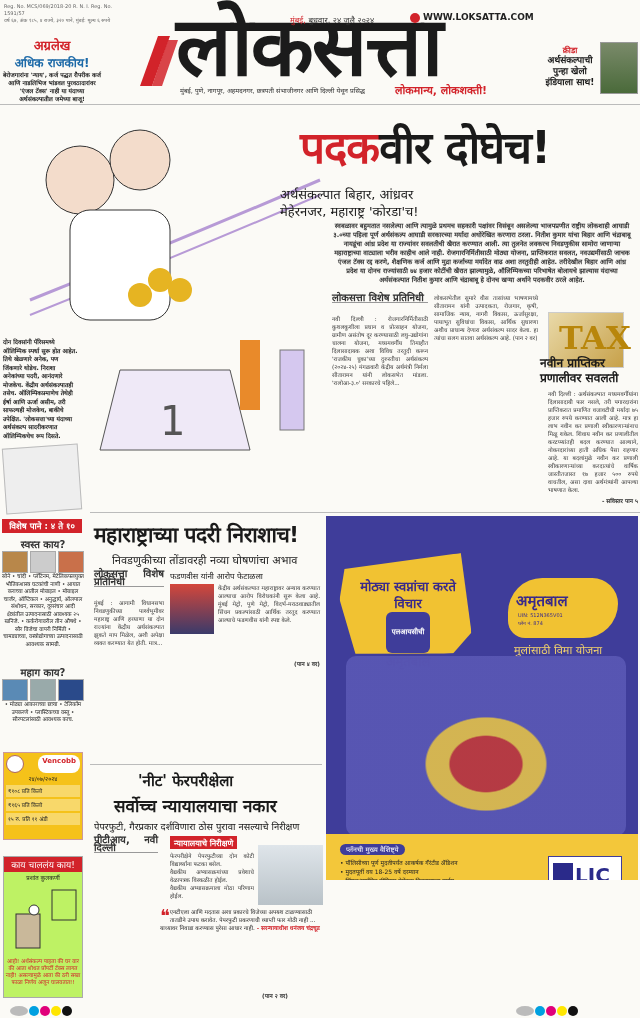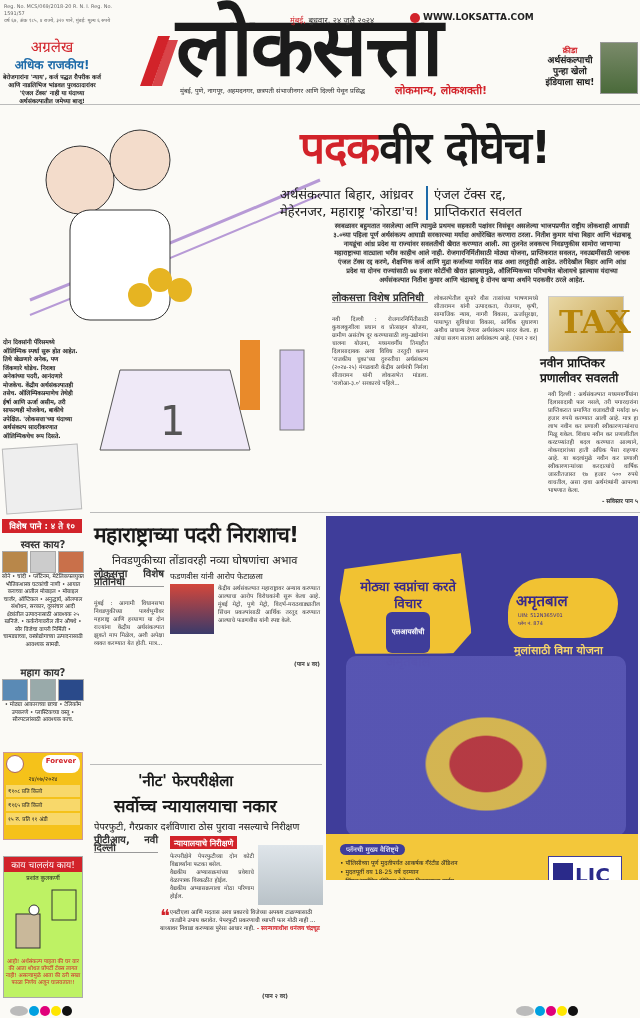--- a/index.html
+++ b/index.html
@@ -1,20 +1,20 @@
 <!DOCTYPE html>
 <html><head>
 <meta charset="utf-8">
 <style>
   * { box-sizing: border-box; margin: 0; padding: 0; }
   body { width: 640px; height: 1018px; background: #fbfaf6; font-family: "DejaVu Sans", sans-serif; color: #1a1a1a; position: relative; overflow: hidden; }
   .abs { position: absolute; }
   .reg { left: 4px; top: 3px; font-size: 5px; color: #666; line-height: 7px; width: 110px; }
   .agralekh { left: 2px; top: 36px; width: 100px; text-align: center; }
-  .agralekh .kicker { color: #d2232a; font-size: 15px; font-weight: normal; }
+  .agralekh .kicker { color: #d2232a; font-size: 13px; font-weight: bold; }
   .agralekh .title { color: #1d6aa8; font-size: 12px; font-weight: bold; }
   .agralekh .body { font-size: 6px; line-height: 8px; font-weight: bold; }
   .masthead { left: 140px; top: 6px; width: 420px; height: 90px; }
   .logo-stripes { position: absolute; left: 0; top: 30px; width: 40px; height: 50px; }
   .logo-text { position: absolute; left: 36px; top: -10px; font-size: 82px; font-weight: bold; color: #1b1b1b; font-family: "DejaVu Serif", serif; letter-spacing: -2px; line-height: 100px; }
   .dateline { position: absolute; left: 150px; top: 8px; font-size: 8px; color: #333; }
   .dateline .city { color: #d2232a; }
   .web { position: absolute; left: 270px; top: 6px; font-size: 9px; font-weight: bold; color: #222; }
   .web .dot { display: inline-block; width: 10px; height: 10px; border-radius: 50%; background: #d2232a; vertical-align: middle; margin-right: 3px; }
   .editions { position: absolute; left: 40px; top: 80px; font-size: 6.5px; color: #333; }
@@ -27,21 +27,21 @@
   .headline { left: 300px; top: 120px; font-size: 44px; font-weight: bold; font-family: "DejaVu Sans", sans-serif; letter-spacing: -1px; line-height: 56px; }
   .headline .red { color: #d2232a; }
   .subheads { left: 276px; top: 186px; width: 364px; display: flex; }
   .subheads .sh { font-size: 13px; line-height: 17px; padding: 0 6px; border-left: 2px solid #1d6aa8; }
   .subheads .sh:first-child { border-left: none; padding-left: 4px; }
   .lede { left: 332px; top: 222px; width: 300px; font-size: 6.5px; line-height: 9px; text-align: center; font-weight: bold; color: #333; }
   .cartoon { left: 20px; top: 120px; width: 320px; height: 360px; }
   .sidebar-text { left: 3px; top: 338px; width: 75px; font-size: 6px; line-height: 8.5px; font-weight: bold; }
   .col { font-size: 5.8px; line-height: 8px; color: #333; text-align: justify; }
   .byline { font-size: 10px; font-weight: bold; border-bottom: 1px solid #999; padding-bottom: 0; margin-bottom: 12px; }
-  .tax-img { left: 548px; top: 296px; width: 76px; height: 56px; background: linear-gradient(135deg,#e9d9a8,#c7a14a); border: 1px solid #ccc; }
+  .tax-img { left: 548px; top: 312px; width: 76px; height: 56px; background: linear-gradient(135deg,#e9d9a8,#c7a14a); border: 1px solid #ccc; }
   .tax-img span { position: absolute; left: 10px; top: 6px; font-size: 32px; font-weight: bold; color: #b8860b; font-family: "DejaVu Serif", serif; }
   .tax-head { left: 540px; top: 356px; width: 92px; font-size: 12px; font-weight: bold; line-height: 15px; }
   .tax-body { left: 548px; top: 390px; width: 90px; }
   .vishesh { left: 2px; top: 519px; width: 80px; height: 14px; background: #d2232a; color: #fff; font-size: 8.5px; text-align: center; font-weight: bold; line-height: 14px; }
   .box-title { font-size: 10px; text-align: center; color: #333; font-weight: bold; }
   .thumbs { display: flex; gap: 2px; }
   .thumbs div { flex: 1; height: 22px; border: 1px solid #aaa; }
   .small-list { font-size: 5.5px; line-height: 7.5px; text-align: center; color: #222; }
   .ad-small { left: 3px; top: 752px; width: 80px; height: 88px; background: #f5c21a; border: 1px solid #c99; }
   .kay { left: 3px; top: 856px; width: 80px; height: 142px; border: 1px solid #aaa; background: #bef264; }
@@ -52,21 +52,21 @@
   .neet-head { left: 114px; top: 794px; font-size: 17px; font-weight: bold; }
   .neet-sub { left: 94px; top: 820px; width: 230px; font-size: 9.5px; }
   .nyay { left: 170px; top: 836px; background: #d2232a; color: #fff; font-size: 8px; padding: 1px 4px; font-weight: bold; }
   .court-img { left: 258px; top: 845px; width: 65px; height: 60px; background: linear-gradient(#dfe5ea,#b9c2c8); }
   .quote { left: 160px; top: 908px; width: 162px; font-size: 5.8px; line-height: 8px; color: #222; }
   .lic-ad { left: 326px; top: 516px; width: 312px; height: 364px; background: #3f3d9a; overflow: hidden; }
   .lic-ad .sign { position: absolute; left: 14px; top: 40px; width: 130px; height: 100px; background: #f1c232; transform: rotate(-3deg); clip-path: polygon(5% 10%, 95% 0, 100% 80%, 85% 100%, 10% 95%, 0 40%); }
   .lic-ad .sign-t { position: absolute; left: 22px; top: 62px; width: 120px; text-align: center; color: #3a2a8a; font-weight: bold; font-size: 13px; line-height: 17px; }
   .lic-ad .blob { position: absolute; left: 182px; top: 62px; width: 110px; height: 60px; background: #f1c232; border-radius: 40px 30px 40px 20px; }
   .lic-ad .blob-t { position: absolute; left: 190px; top: 74px; color: #3a2a8a; font-weight: bold; font-size: 15px; }
-  .lic-ad .mul { position: absolute; left: 188px; top: 126px; color: #f6d56b; font-size: 11px; font-weight: bold; }
+  .lic-ad .mul { position: absolute; left: 188px; top: 126px; color: #f6d56b; font-size: 11px; font-weight: normal; }
   .lic-ad .kids { position: absolute; left: 20px; top: 140px; width: 280px; height: 180px; background: radial-gradient(ellipse at 50% 60%, #c23a3a 0 18%, #e4c24a 19% 30%, #5a58b5 31% 100%); opacity: .9; border-radius: 10px; }
   .lic-ad .yellow { position: absolute; left: 0; top: 318px; width: 312px; height: 110px; background: #f3c73a; }
   .lic-ad .feat-title { position: absolute; left: 14px; top: 328px; background: #3f3d9a; color: #fff; font-size: 7px; padding: 1px 6px; border-radius: 6px; }
   .lic-ad .feats { position: absolute; left: 14px; top: 342px; font-size: 6px; line-height: 9px; color: #222; }
   .lic-ad .online { position: absolute; left: 14px; top: 376px; background: #3f3d9a; color: #fff; font-size: 7px; padding: 2px 10px; border-radius: 8px; }
   .lic-ad .lic-logo { position: absolute; left: 222px; top: 340px; width: 74px; height: 56px; background: #fff; border: 1px solid #3f3d9a; }
   .lic-ad .lic-logo span { position: absolute; left: 26px; top: 6px; font-size: 20px; font-weight: bold; color: #2a2a8a; }
   .lic-ad .lic-logo i { position: absolute; left: 4px; top: 6px; width: 20px; height: 22px; background: #2a2a8a; }
   .lic-ad .footer { position: absolute; left: 0; top: 428px; width: 312px; height: 62px; background: #3b3a8e; }
   .lic-ad .phone { position: absolute; left: 228px; top: 450px; color: #fff; font-size: 9px; font-weight: normal; margin-left: 24px; }
@@ -121,21 +121,20 @@
   <rect x="220" y="220" width="20" height="70" fill="#e98a2a"></rect>
   <rect x="260" y="230" width="24" height="80" fill="#d5c8ef" stroke="#777"></rect>
 </svg>
 
 <div class="abs headline">
   <span class="red">पदक</span><span>वीर दोघेच!</span>
 </div>
 
 <div class="abs subheads">
   <div class="sh" style="width:150px">अर्थसंकल्पात बिहार, आंध्रवर मेहेरनजर, महाराष्ट्र 'कोरडा'च!</div>
-  <div class="sh" style="width:112px">एंजल टॅक्स रद्द, प्राप्तिकरात सवलत</div>
 </div>
 
 <div class="abs lede">स्वबळावर बहुमतात नसलेल्या आणि त्यामुळे प्रथमच सहकारी पक्षांवर विसंबून असलेल्या भाजपप्रणीत राष्ट्रीय लोकशाही आघाडी ३.०च्या पहिला पूर्ण अर्थसंकल्प आघाडी सरकारच्या मर्यादा अधोरेखित करणारा ठरला. नितीश कुमार यांचा बिहार आणि चंद्राबाबू नायडूंचा आंध्र प्रदेश या राज्यांवर सवलतीची खैरात करण्यात आली. त्या तुलनेत लवकरच निवडणुकीस सामोरा जाणाऱ्या महाराष्ट्राच्या वाट्याला भरीव काहीच आले नाही. रोजगारनिर्मितीसाठी मोठ्या योजना, प्राप्तिकरात सवलत, नवउद्यमींसाठी जाचक एंजल टॅक्स रद्द करणे, शैक्षणिक कर्ज आणि मुद्रा कर्जाच्या मर्यादेत वाढ अशा तरतुदीही आहेत. तरीदेखील बिहार आणि आंध्र प्रदेश या दोनच राज्यांसाठी ७४ हजार कोटींची खैरात झाल्यामुळे, ऑलिम्पिकच्या परिभाषेत बोलायचे झाल्यास यंदाच्या अर्थसंकल्पात नितीश कुमार आणि चंद्राबाबू हे दोनच खऱ्या अर्थाने पदकवीर ठरले आहेत.</div>
 
 <div class="abs sidebar-text">दोन दिवसांनी पॅरिसमध्ये ऑलिम्पिक स्पर्धा सुरू होत आहेत. तिथे खेळणारे अनेक, पण जिंकणारे थोडेच. निराशा अनेकांच्या पदरी, आनंदणारे मोजकेच. केंद्रीय अर्थसंकल्पातही तसेच. ऑलिम्पिकप्रमाणेच तेथेही ईर्षा आणि ऊर्जा असीम, तरी साफल्यही मोजकेच, बाकीचे उपेक्षित. 'लोकसत्ता'च्या यंदाच्या अर्थसंकल्प सादरीकरणात ऑलिम्पिकचेच रूप दिसते.</div>
 
 <div class="abs" style="left:4px;top:446px;width:76px;height:66px;background:#eee;border:1px solid #bbb;transform:rotate(-4deg)"></div>
 
 <div class="abs col" style="left:332px;top:294px;width:96px">
   <div class="byline">लोकसत्ता विशेष प्रतिनिधी</div>
@@ -169,21 +168,21 @@
   <div class="thumbs">
       <div style="background:#5a8ab5"></div>
       <div style="background:#9aa"></div>
       <div style="background:#2a4a8a"></div>
     </div>
   <div class="small-list">• मोठ्या आकाराच्या छत्र्या • टेलिकॉम उपकरणे • प्लास्टिकच्या वस्तू • सौरपटलांसाठी आवश्यक काच.</div>
 </div>
 <div class="abs ad-small">
   <div style="display:flex;justify-content:space-between;padding:2px">
     <div style="width:18px;height:18px;border-radius:50%;background:#fff;border:1px solid #a66"></div>
-    <div style="background:#fff;color:#d2232a;font-size:7px;padding:2px 4px;border-radius:8px;font-weight:bold">Forever</div>
+    <div style="background:#fff;color:#d2232a;font-size:7px;padding:2px 4px;border-radius:8px;font-weight:bold">Vencobb</div>
   </div>
   <div style="font-size:6px;text-align:center;color:#222">२४/०७/२०२४</div>
   <div style="font-size:5.5px;background:#f8d86a;margin:2px;padding:2px;color:#222">₹१०८ प्रति किलो</div>
   <div style="font-size:5.5px;background:#f8d86a;margin:2px;padding:2px;color:#222">₹१६५ प्रति किलो</div>
   <div style="font-size:5.5px;background:#f8d86a;margin:2px;padding:2px;color:#222">१५ रु. प्रति ११ अंडी</div>
 </div>
 <div class="abs kay">
   <div class="hd">काय चाललंय काय!</div>
   <div style="font-size:6px;text-align:center;margin:2px 0">प्रशांत कुलकर्णी</div>
   <svg width="78" height="70" viewBox="0 0 78 70">

